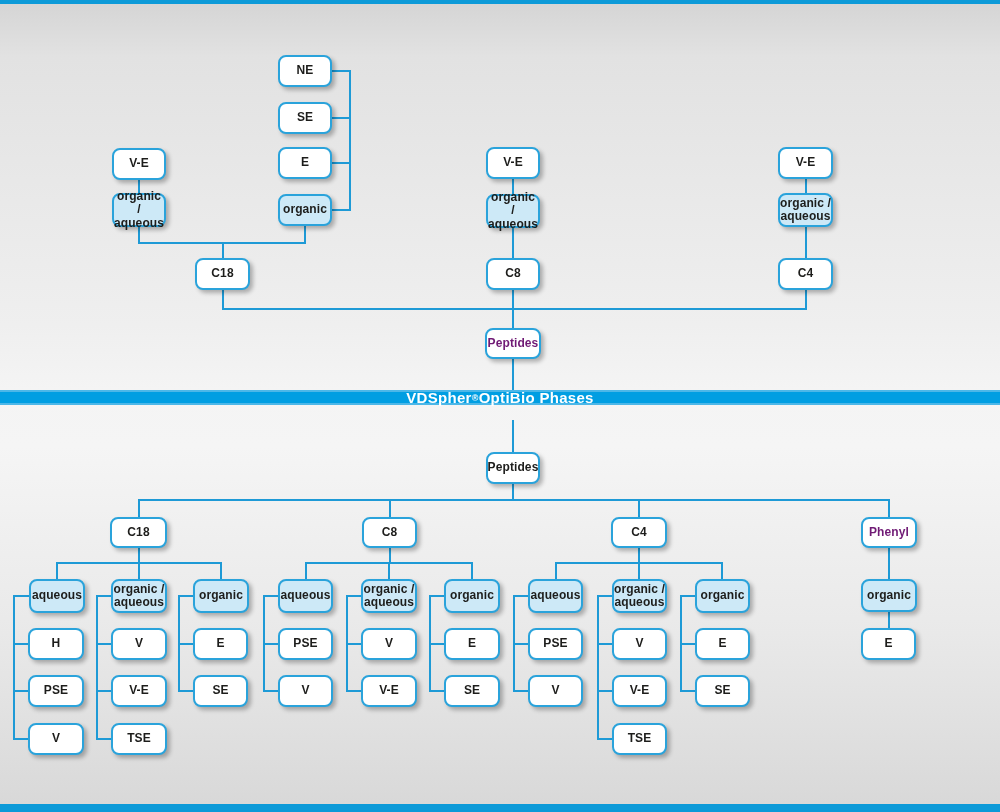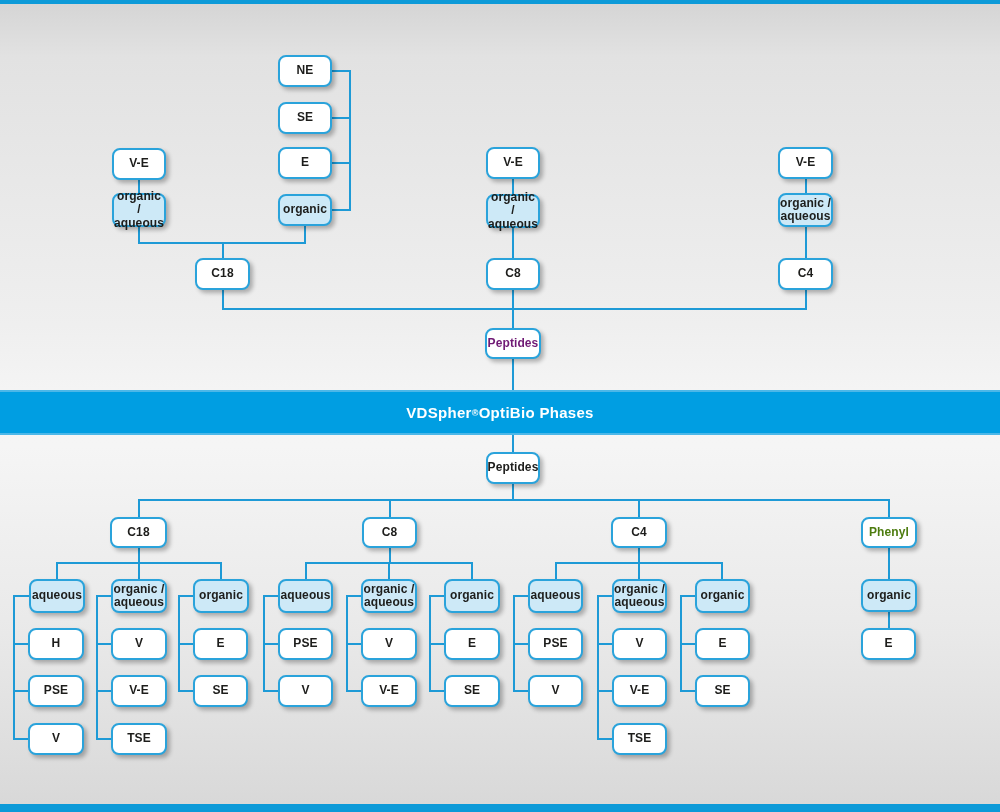--- a/index.html
+++ b/index.html
@@ -19,21 +19,21 @@
     border-radius:8px;
     display:flex;align-items:center;justify-content:center;
     text-align:center;
     font-weight:bold;font-size:12px;line-height:1.12;
     white-space:pre-line;
     box-shadow:3px 3px 4px rgba(0,0,0,0.28);
     letter-spacing:0.1px;
   }
   .node .num{font-size:12px;}
   .banner{
-    position:absolute;left:0;top:390px;width:1000px;height:45px;
+    position:absolute;left:0;top:390px;width:1000px;height:15px;
     box-sizing:border-box;
     display:flex;align-items:center;justify-content:center;
     color:#ffffff;font-weight:bold;font-size:15px;letter-spacing:0.3px;
   }
   .banner sup{font-size:9px;line-height:0;vertical-align:super;}
 </style>
 </head>
 <body>
 
 <div class="canvas">
@@ -106,21 +106,21 @@
       <div class="node" style="left: 486px; top: 258px; width: 54px; height: 32px; border: 2px solid rgb(42, 163, 219); background: rgb(255, 255, 255); color: rgb(29, 29, 27);">C<span class="num">8</span></div>
       <div class="node" style="left: 778px; top: 147px; width: 55px; height: 32px; border: 2px solid rgb(42, 163, 219); background: rgb(255, 255, 255); color: rgb(29, 29, 27);">V-E</div>
       <div class="node" style="left: 778px; top: 193px; width: 55px; height: 34px; border: 2px solid rgb(42, 163, 219); background: rgb(205, 233, 247); color: rgb(29, 29, 27);">organic /
 aqueous</div>
       <div class="node" style="left: 778px; top: 258px; width: 55px; height: 32px; border: 2px solid rgb(42, 163, 219); background: rgb(255, 255, 255); color: rgb(29, 29, 27);">C<span class="num">4</span></div>
       <div class="node" style="left: 485px; top: 328px; width: 56px; height: 31px; border: 2px solid rgb(42, 163, 219); background: rgb(255, 255, 255); color: #701a75;">Peptides</div>
       <div class="node" style="left: 486px; top: 452px; width: 54px; height: 32px; border: 2px solid rgb(42, 163, 219); background: rgb(255, 255, 255); color: rgb(29, 29, 27);">Peptides</div>
       <div class="node" style="left: 110px; top: 517px; width: 57px; height: 31px; border: 2px solid rgb(42, 163, 219); background: rgb(255, 255, 255); color: rgb(29, 29, 27);">C<span class="num">18</span></div>
       <div class="node" style="left: 362px; top: 517px; width: 55px; height: 31px; border: 2px solid rgb(42, 163, 219); background: rgb(255, 255, 255); color: rgb(29, 29, 27);">C<span class="num">8</span></div>
       <div class="node" style="left: 611px; top: 517px; width: 56px; height: 31px; border: 2px solid rgb(42, 163, 219); background: rgb(255, 255, 255); color: rgb(29, 29, 27);">C<span class="num">4</span></div>
-      <div class="node" style="left: 861px; top: 517px; width: 56px; height: 31px; border: 2px solid rgb(42, 163, 219); background: rgb(255, 255, 255); color: #4d7c0f;">Phenyl</div>
+      <div class="node" style="left: 861px; top: 517px; width: 56px; height: 31px; border: 2px solid rgb(42, 163, 219); background: rgb(255, 255, 255); color: #701a75;">Phenyl</div>
       <div class="node" style="left: 29px; top: 579px; width: 56px; height: 34px; border: 2px solid rgb(42, 163, 219); background: rgb(205, 233, 247); color: rgb(29, 29, 27);">aqueous</div>
       <div class="node" style="left: 111px; top: 579px; width: 56px; height: 34px; border: 2px solid rgb(42, 163, 219); background: rgb(205, 233, 247); color: rgb(29, 29, 27);">organic /
 aqueous</div>
       <div class="node" style="left: 193px; top: 579px; width: 56px; height: 34px; border: 2px solid rgb(42, 163, 219); background: rgb(205, 233, 247); color: rgb(29, 29, 27);">organic</div>
       <div class="node" style="left: 278px; top: 579px; width: 55px; height: 34px; border: 2px solid rgb(42, 163, 219); background: rgb(205, 233, 247); color: rgb(29, 29, 27);">aqueous</div>
       <div class="node" style="left: 361px; top: 579px; width: 56px; height: 34px; border: 2px solid rgb(42, 163, 219); background: rgb(205, 233, 247); color: rgb(29, 29, 27);">organic /
 aqueous</div>
       <div class="node" style="left: 444px; top: 579px; width: 56px; height: 34px; border: 2px solid rgb(42, 163, 219); background: rgb(205, 233, 247); color: rgb(29, 29, 27);">organic</div>
       <div class="node" style="left: 528px; top: 579px; width: 55px; height: 34px; border: 2px solid rgb(42, 163, 219); background: rgb(205, 233, 247); color: rgb(29, 29, 27);">aqueous</div>
       <div class="node" style="left: 612px; top: 579px; width: 55px; height: 34px; border: 2px solid rgb(42, 163, 219); background: rgb(205, 233, 247); color: rgb(29, 29, 27);">organic /

